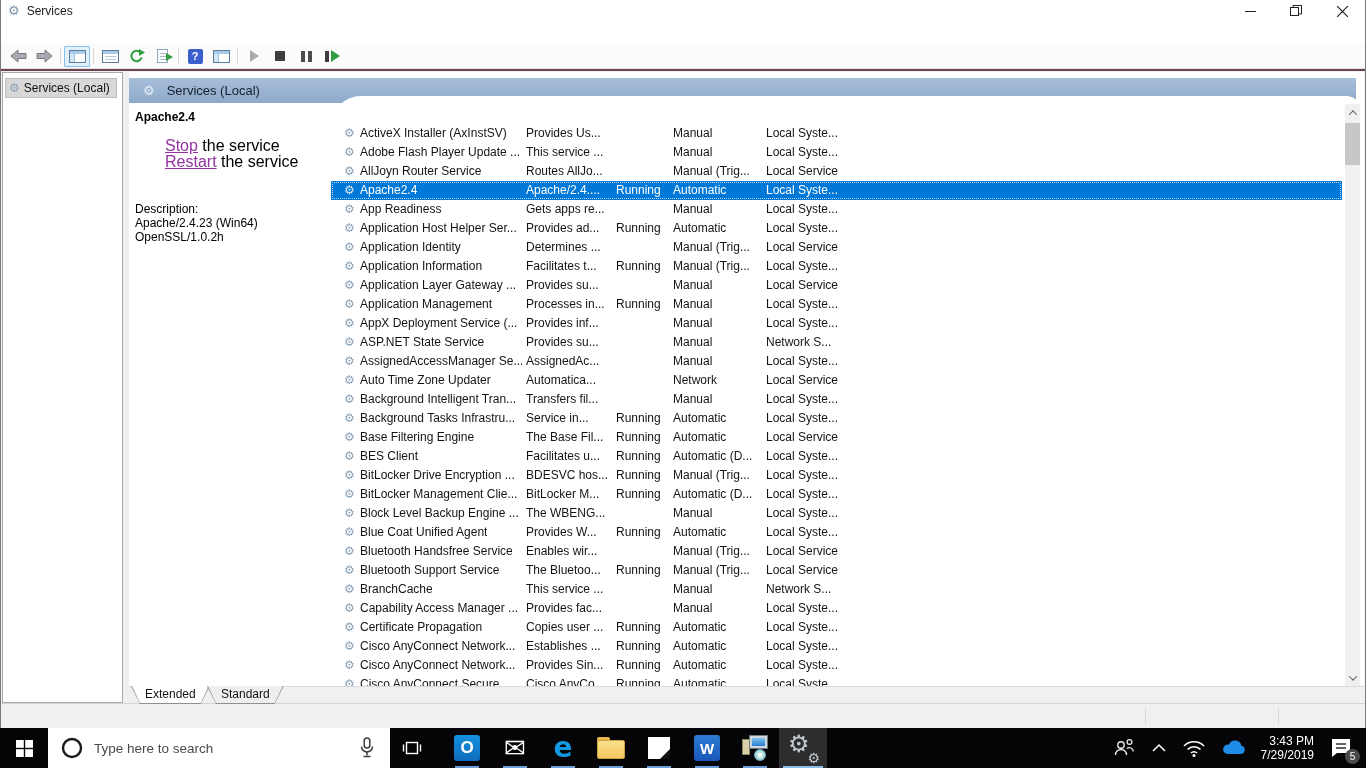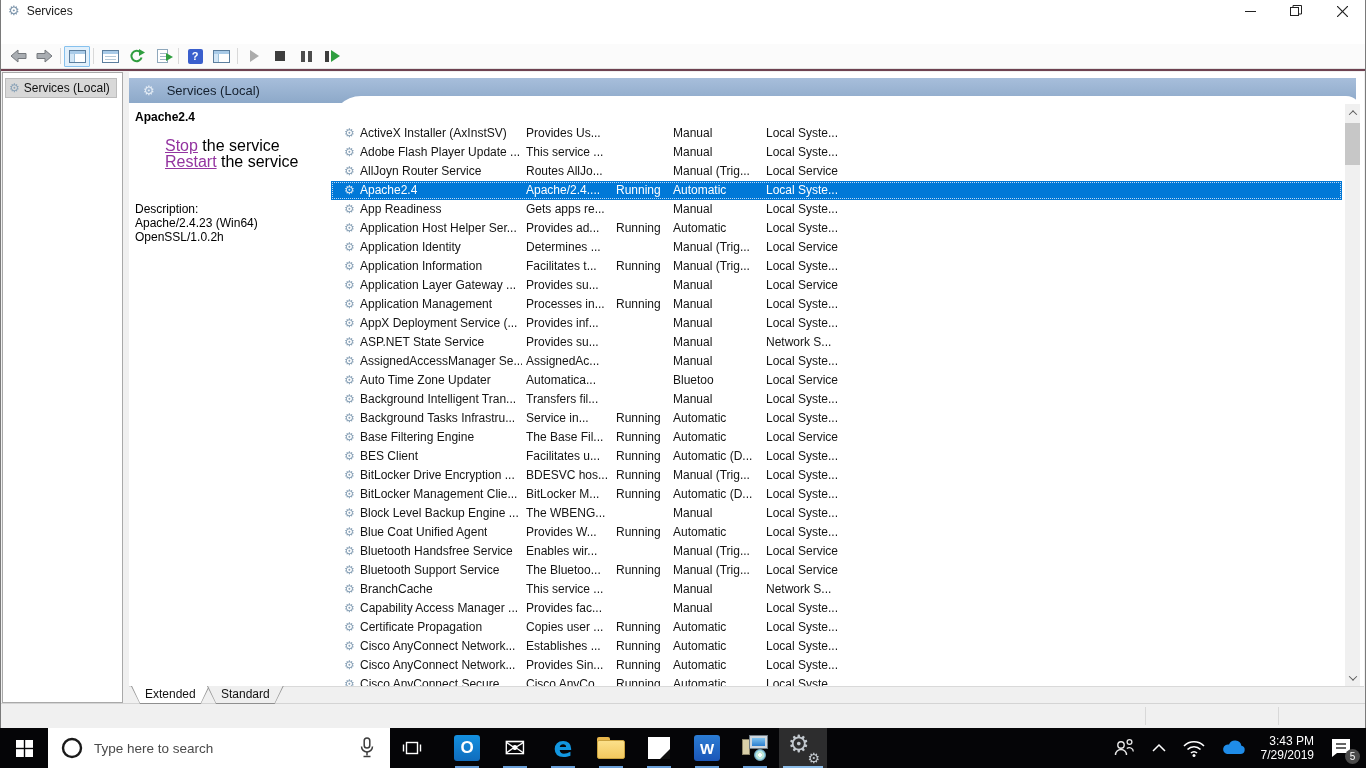--- a/index.html
+++ b/index.html
@@ -437,21 +437,21 @@
                 <div class="cell c-startup">Manual</div>
                 <div class="cell c-logon">Local Syste...</div>
               </div>
               <div class="trow">
                 <div class="cell c-name">
                   <span class="gear">⚙</span>
                   <span class="nm">Auto Time Zone Updater</span>
                 </div>
                 <div class="cell c-desc">Automatica...</div>
                 <div class="cell c-status"></div>
-                <div class="cell c-startup">Bluetoo</div>
+                <div class="cell c-startup">Network</div>
                 <div class="cell c-logon">Local Service</div>
               </div>
               <div class="trow">
                 <div class="cell c-name">
                   <span class="gear">⚙</span>
                   <span class="nm">Background Intelligent Tran...</span>
                 </div>
                 <div class="cell c-desc">Transfers fil...</div>
                 <div class="cell c-status"></div>
                 <div class="cell c-startup">Manual</div>

